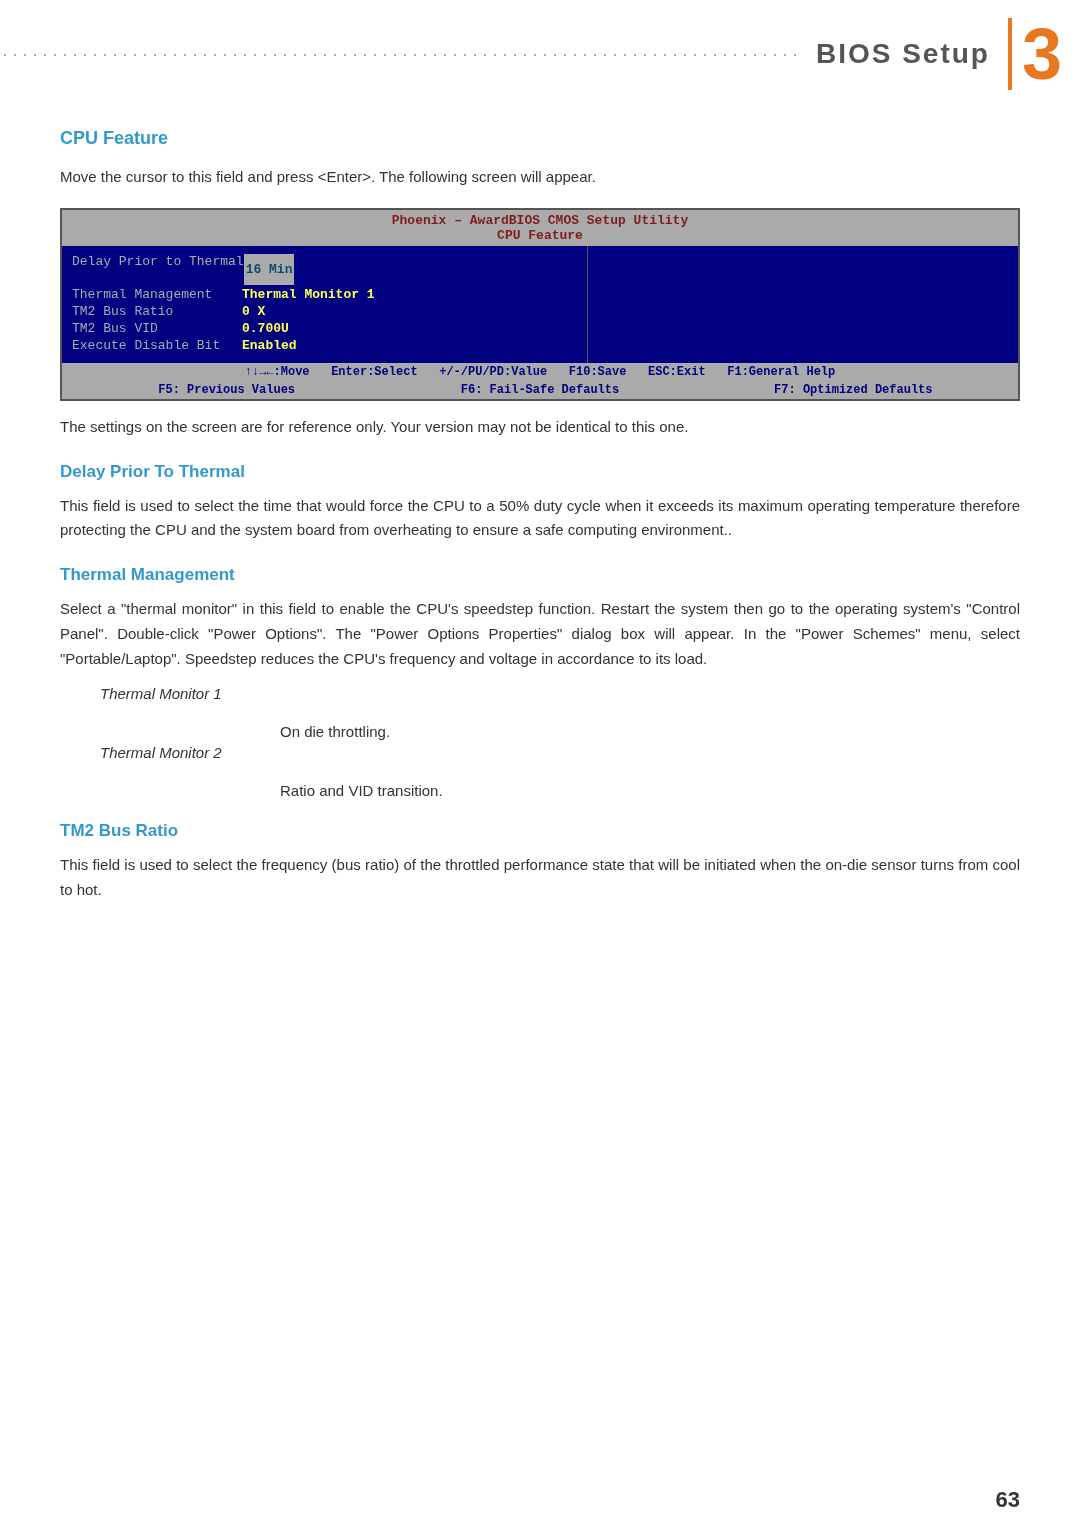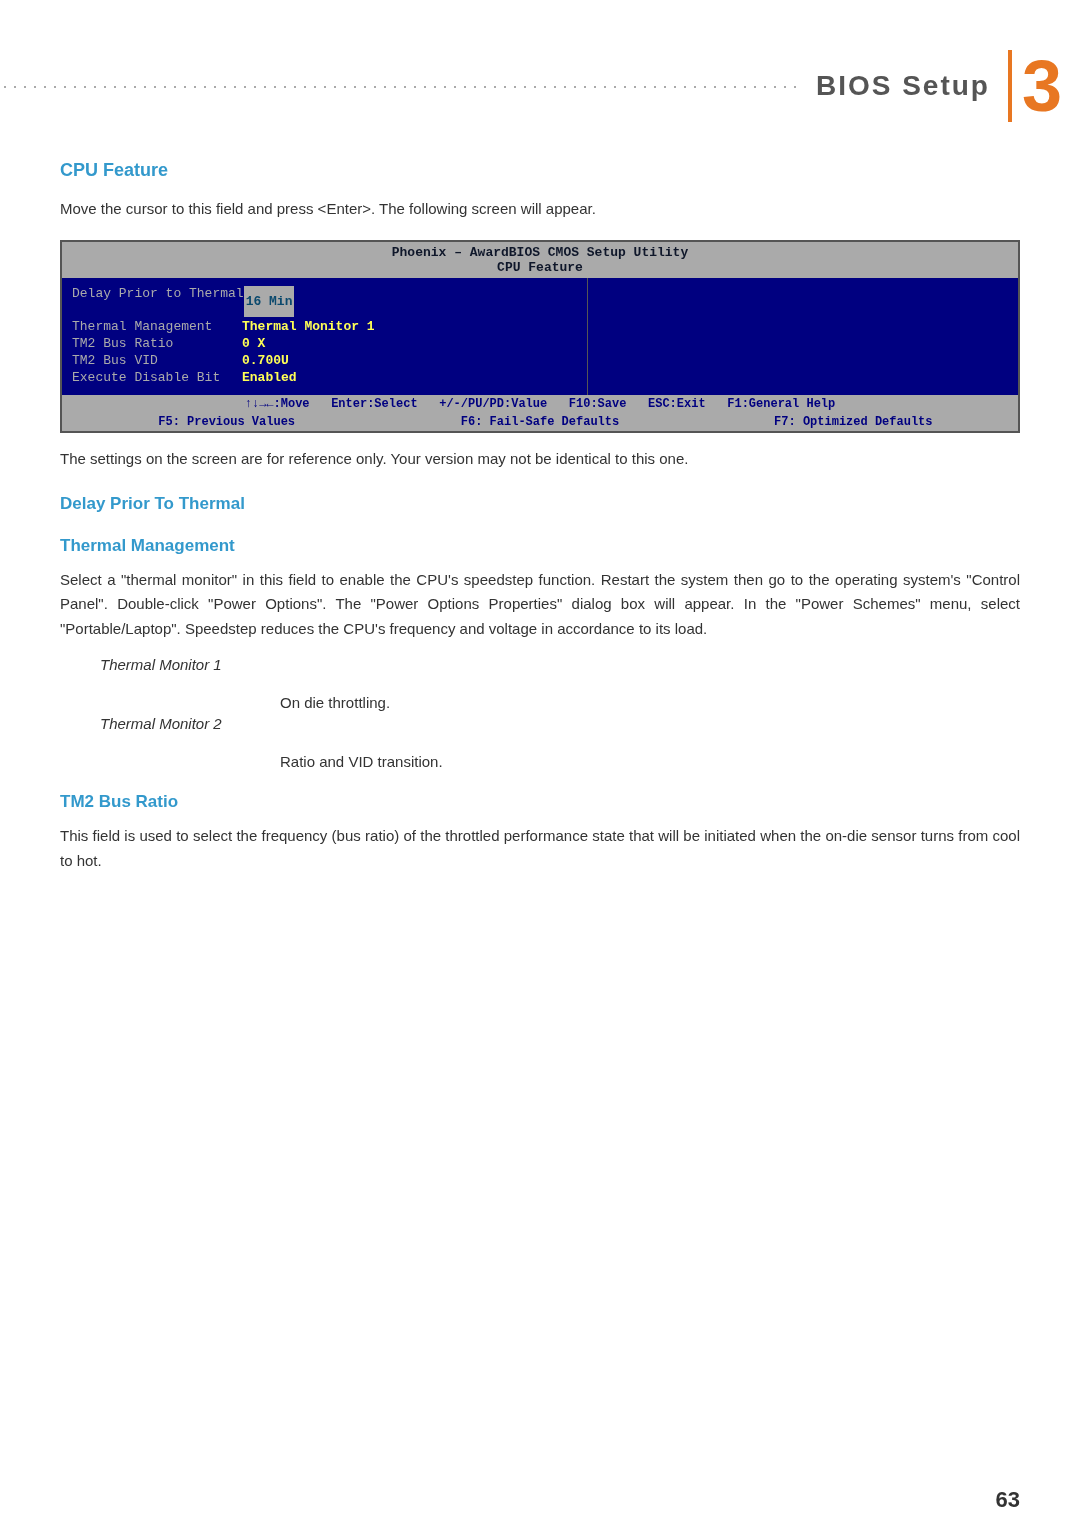--- a/index.html
+++ b/index.html
@@ -14,21 +14,20 @@
     }
 
     
     .header-bar {
       display: flex;
       align-items: center;
       justify-content: flex-end;
       padding: 18px 0 10px 0;
       border-bottom: none;
       position: relative;
-      margin-top: 32px;
     }
     .dotted-line {
       flex: 1;
       height: 8px;
       background-image: radial-gradient(circle, #aaa 1.5px, transparent 1.5px);
       background-size: 10px 10px;
       margin-right: 18px;
     }
     .bios-setup-label {
       font-size: 28px;
@@ -76,21 +75,21 @@
       color: #aaaaaa;
       font-family: 'Courier New', monospace;
       font-size: 13px;
       margin: 18px 0 14px 0;
       border: 2px solid #555;
       padding: 0;
       width: 100%;
     }
     .bios-title-bar {
       background: #aaaaaa;
-      color: #0f172a;
+      color: #7f1d1d;
       text-align: center;
       font-weight: bold;
       padding: 3px 0;
       font-size: 13px;
     }
     .bios-body {
       display: flex;
       flex-direction: row;
       padding: 0;
     }
@@ -236,20 +235,21 @@
     <div class="bios-footer">
       <span>F5: Previous Values</span>
       <span>F6: Fail-Safe Defaults</span>
       <span>F7: Optimized Defaults</span>
     </div>
   </div>
 
   <p class="body-text">The settings on the screen are for reference only. Your version may not be identical to this one.</p>
 
   <h3 class="sub-heading">Delay Prior To Thermal</h3>
+  <p class="body-text">This field is used to select the time that would force the CPU to a 50% duty cycle when it exceeds its maximum operating temperature therefore protecting the CPU and the system board from overheating to ensure a safe computing environment..</p>
 
   <h3 class="sub-heading">Thermal Management</h3>
   <p class="body-text">Select a "thermal monitor" in this field to enable the CPU's speedstep function. Restart the system then go to the operating system's "Control Panel". Double-click "Power Options". The "Power Options Properties" dialog box will appear. In the "Power Schemes" menu, select "Portable/Laptop". Speedstep reduces the CPU's frequency and voltage in accordance to its load.</p>
 
   <div class="def-list">
     <div class="def-row">
       <span class="def-term">Thermal Monitor 1</span>
       <span class="def-desc">On die throttling.</span>
     </div>
     <div class="def-row">

